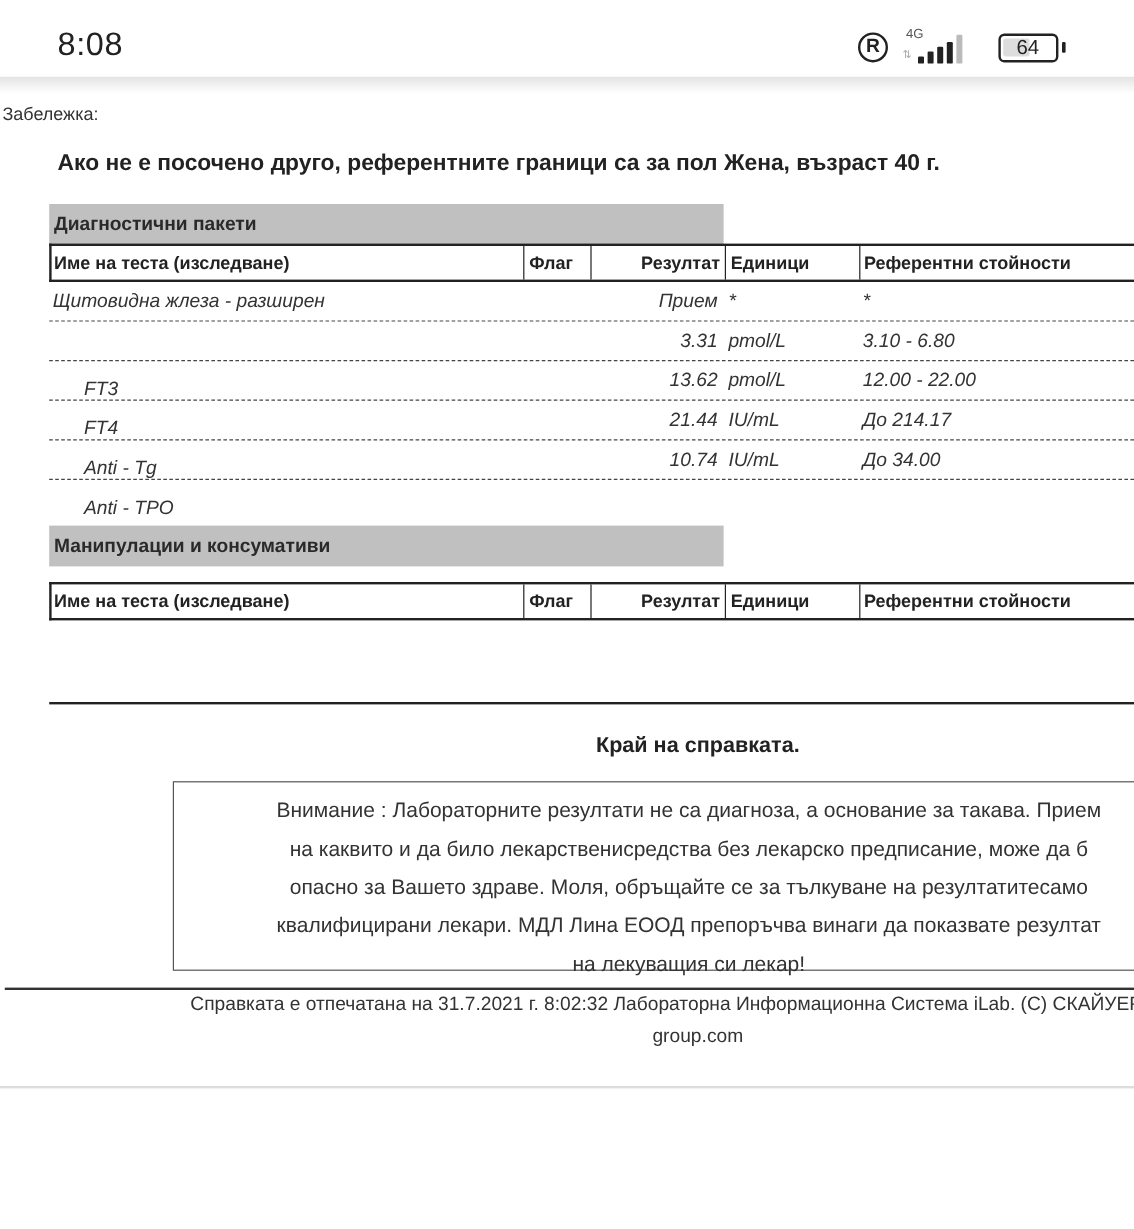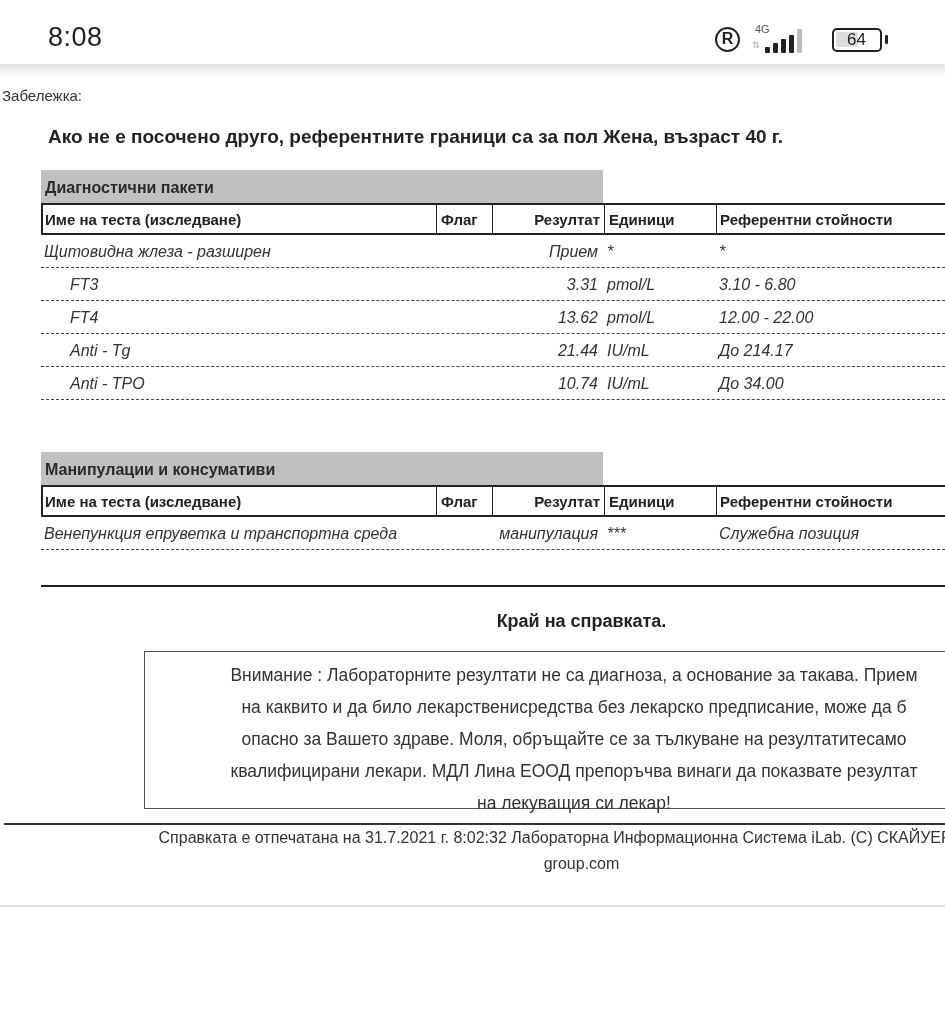--- a/index.html
+++ b/index.html
@@ -176,21 +176,21 @@
     font-style: italic;
   }
   .row .cell {
     position: absolute;
     top: 0;
     height: 32px;
     line-height: 34px;
     white-space: nowrap;
   }
   .c-name { left: 3px; }
-  .c-name.indent { left: 29px; }
+  .c-name.indent { left: 29px; margin-top: 40px; }
   .c-flag { left: 400px; width: 48px; text-align: center; }
   .c-result { left: 448px; width: 109px; text-align: right; }
   .c-units { left: 566px; }
   .c-ref { left: 678px; }
   .hr {
     position: absolute;
     left: 41px;
     width: 904px;
     height: 2px;
     background: #222;
@@ -316,40 +316,33 @@
     </div>
     <div class="row">
       <div class="cell c-name indent">Anti - TPO</div>
       <div class="cell c-flag"></div>
       <div class="cell c-result">10.74</div>
       <div class="cell c-units">IU/mL</div>
       <div class="cell c-ref">До 34.00</div>
     </div>
   </div>
 
-  <div class="section-header" style="top:374px;">Манипулации и консумативи</div>
+  <div class="section-header" style="top:360px;">Манипулации и консумативи</div>
   <div class="tbl" style="top:407px;">
     <div class="thead">
       <div class="cell" style="left:2px;">Име на теста (изследване)</div>
       <div class="vline" style="left:393px;"></div>
       <div class="cell" style="left:398px;">Флаг</div>
       <div class="vline" style="left:449px;"></div>
       <div class="cell" style="left:450px;width:107px;text-align:right;">Резултат</div>
       <div class="vline" style="left:561px;"></div>
       <div class="cell" style="left:566px;">Единици</div>
       <div class="vline" style="left:673px;"></div>
       <div class="cell" style="left:677px;">Референтни стойности</div>
     </div>
-    <div class="row">
-      <div class="cell c-name">Венепункция епруветка и транспортна среда</div>
-      <div class="cell c-flag"></div>
-      <div class="cell c-result">манипулация</div>
-      <div class="cell c-units">***</div>
-      <div class="cell c-ref">Служебна позиция</div>
-    </div>
   </div>
 
   <div class="hr" style="top:507px;"></div>
 
   <div class="end-text" style="top:533px;">Край на справката.</div>
 
   <div class="warning-box" style="top:573px;">
     <span class="line">Внимание : Лабораторните резултати не са диагноза, а основание за такава. Прием</span>
     <span class="line">на каквито и да било лекарственисредства без лекарско предписание, може да б</span>
     <span class="line">опасно за Вашето здраве. Моля, обръщайте се за тълкуване на резултатитесамо</span>

